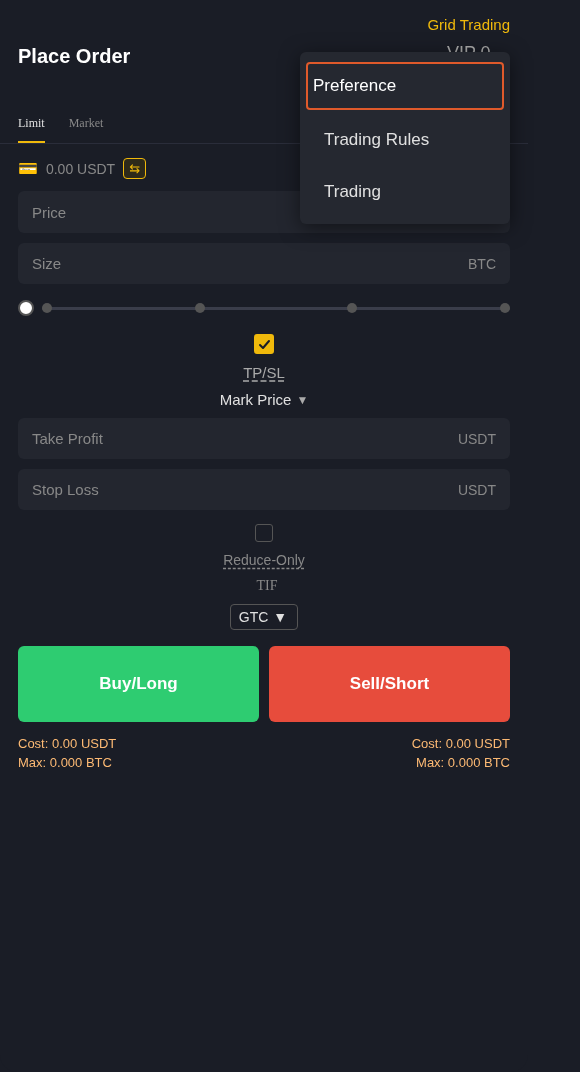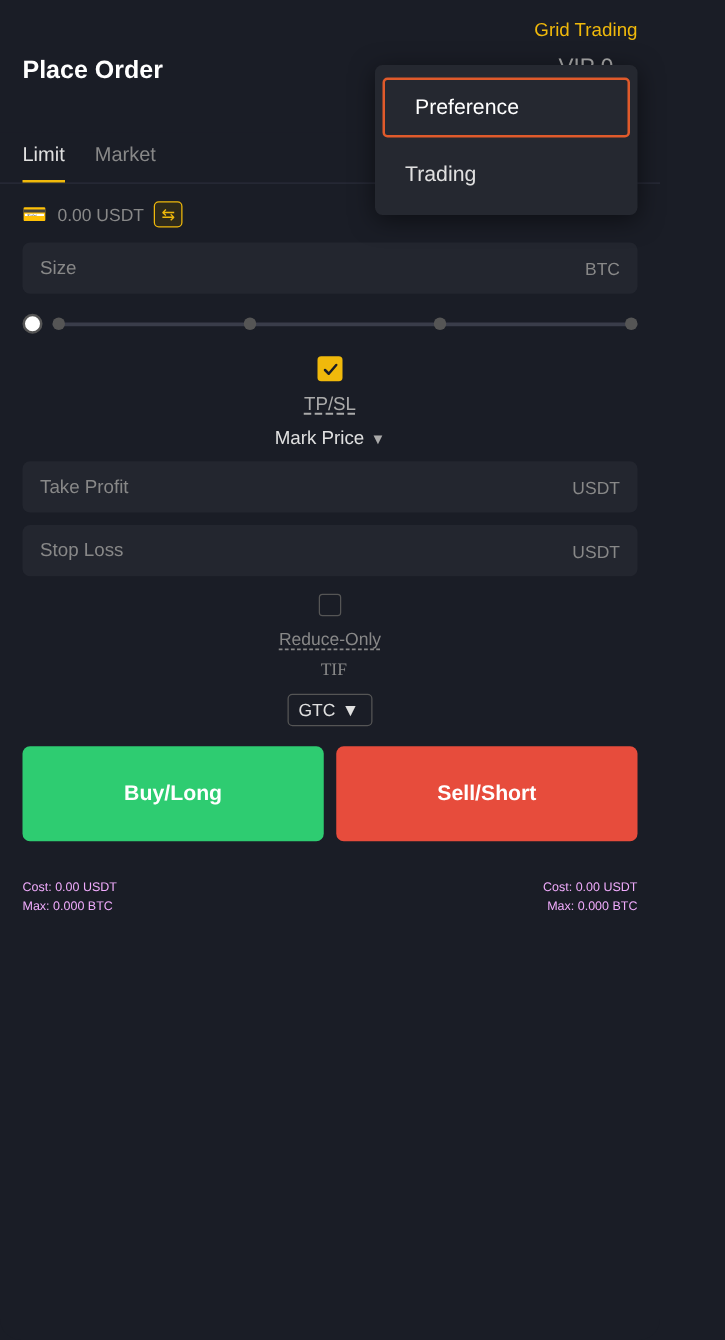--- a/index.html
+++ b/index.html
@@ -72,39 +72,40 @@
       padding: 16px 24px;
       font-size: 17px;
       color: #e0e0e0;
       cursor: pointer;
       white-space: nowrap;
     }
     .dropdown-item.active {
       border: 2px solid #e05a2b;
       border-radius: 4px;
       margin: 4px 6px;
-      padding: 12px 24px;
+      padding: 12px 5px;
       color: #ffffff;
     }
 
     
     .tabs {
       display: flex;
       padding: 0 18px;
       gap: 24px;
       border-bottom: 1px solid #2a2d3a;
       margin-bottom: 0;
     }
     .tab {
       padding: 10px 0 10px 0;
-      font-size: 16px;
+      font-size: 12px;
       color: #888;
       cursor: pointer;
       border-bottom: 2px solid transparent;
       font-weight: 500;
+      font-family: Liberation Serif, serif;
     }
     .tab.active {
       color: #e0e0e0;
       border-bottom: 2px solid #f0b90b;
     }
 
     
     .body {
       padding: 14px 18px 0 18px;
     }
@@ -291,21 +292,21 @@
       cursor: pointer;
       display: flex;
       align-items: center;
       gap: 5px;
     }
 
     
     .action-buttons {
       display: flex;
       gap: 10px;
-      margin-bottom: 32px;
+      margin-bottom: 14px;
     }
     .btn-buy {
       flex: 1;
       background: #2ecc71;
       border: none;
       border-radius: 6px;
       color: #fff;
       font-size: 17px;
       font-weight: 700;
       padding: 16px 0;
@@ -323,56 +324,65 @@
       cursor: pointer;
     }
 
     
     .cost-row {
       display: flex;
       justify-content: space-between;
       margin-bottom: 4px;
     }
     .cost-item {
-      color: #f0abfc;
-      font-size: 10px;
+      color: #fdba74;
+      font-size: 13px;
     }
   </style>
 </head>
 <body>
 
 <div class="container">
 
   <div class="header">
     <span class="header-title">Place Order</span>
     <div class="header-right">
       <span class="grid-trading-label">Grid Trading</span>
       <span class="vip-label">VIP 0</span>
       <span class="settings-icon">⚙</span>
     </div>
   </div>
 
   <div class="dropdown-menu">
     <div class="dropdown-item active">Preference</div>
+    <div class="dropdown-item">Trading Rules</div>
     <div class="dropdown-item">Trading</div>
   </div>
 
   <div class="tabs">
     <div class="tab active">Limit</div>
     <div class="tab">Market</div>
   </div>
 
   <div class="body">
 
     <div class="balance-row">
       <span class="balance-icon">💳</span>
       <span>0.00 USDT</span>
       <span class="transfer-btn">⇆</span>
     </div>
 
+    <div class="input-row">
+      <span class="input-label">Price</span>
+      <div class="input-right">
+        <span class="input-value">54291.00</span>
+        <span class="input-unit">USDT</span>
+        <span class="last-tag">Last</span>
+      </div>
+    </div>
 
     <div class="input-row">
       <span class="input-label">Size</span>
       <span class="input-unit">BTC</span>
     </div>
 
     <div class="slider-row">
       <div class="slider-dot-start"></div>
       <div class="slider-track">
         <div class="slider-ticks">

